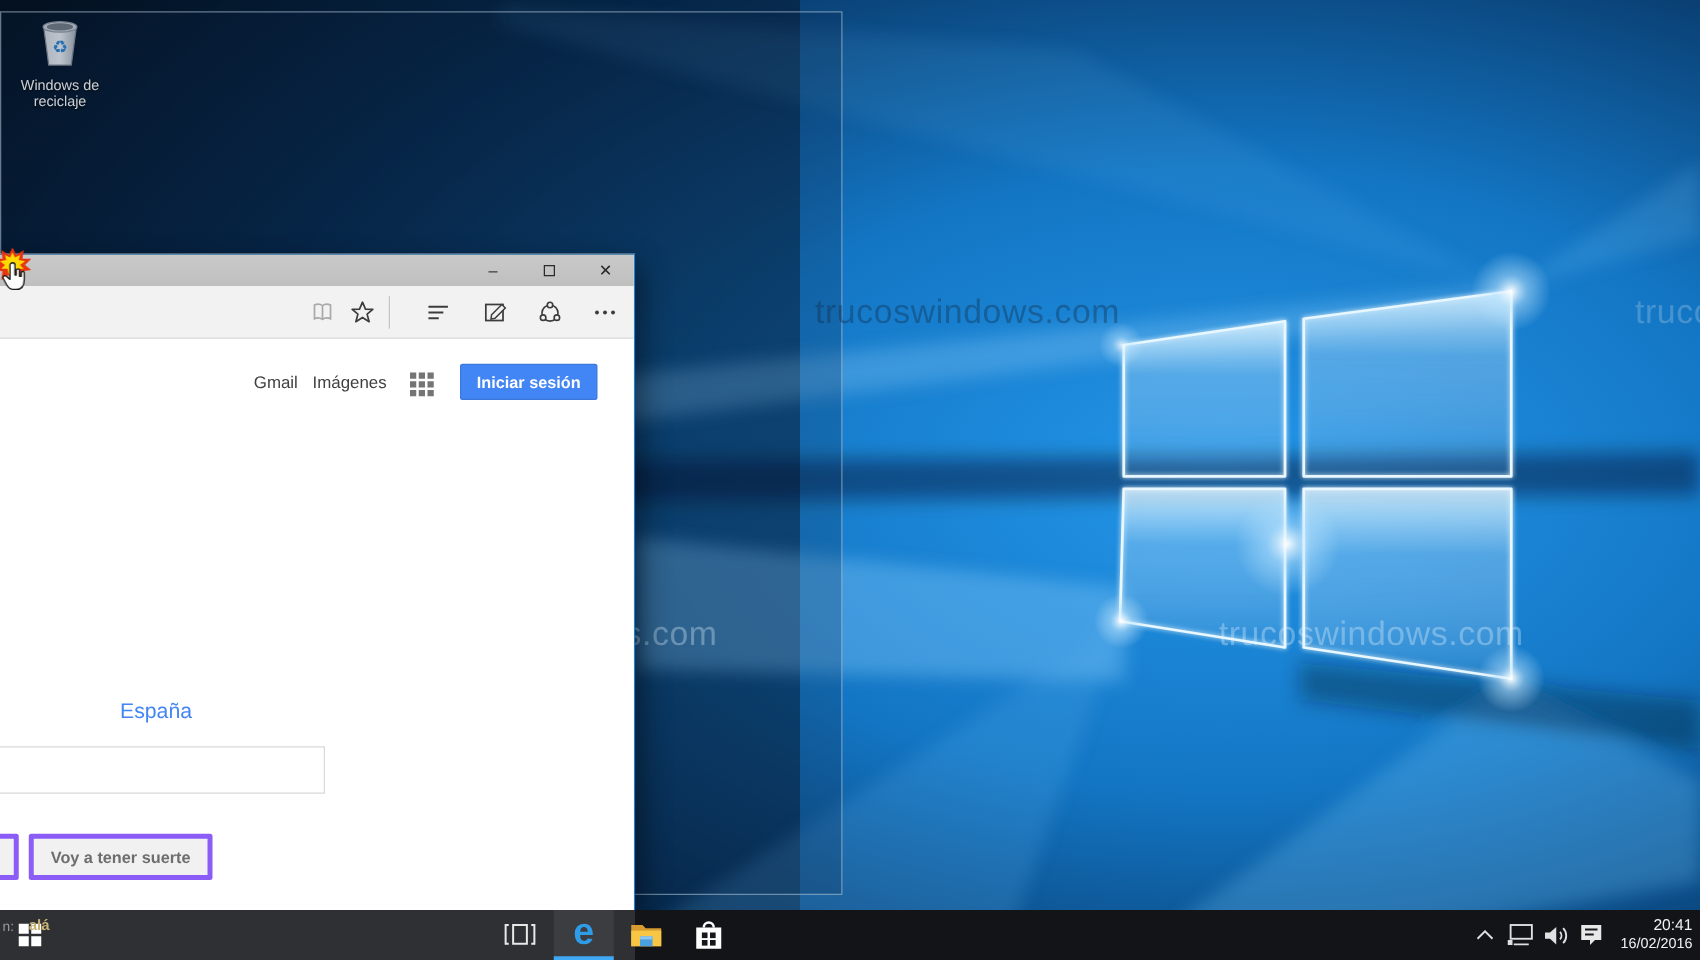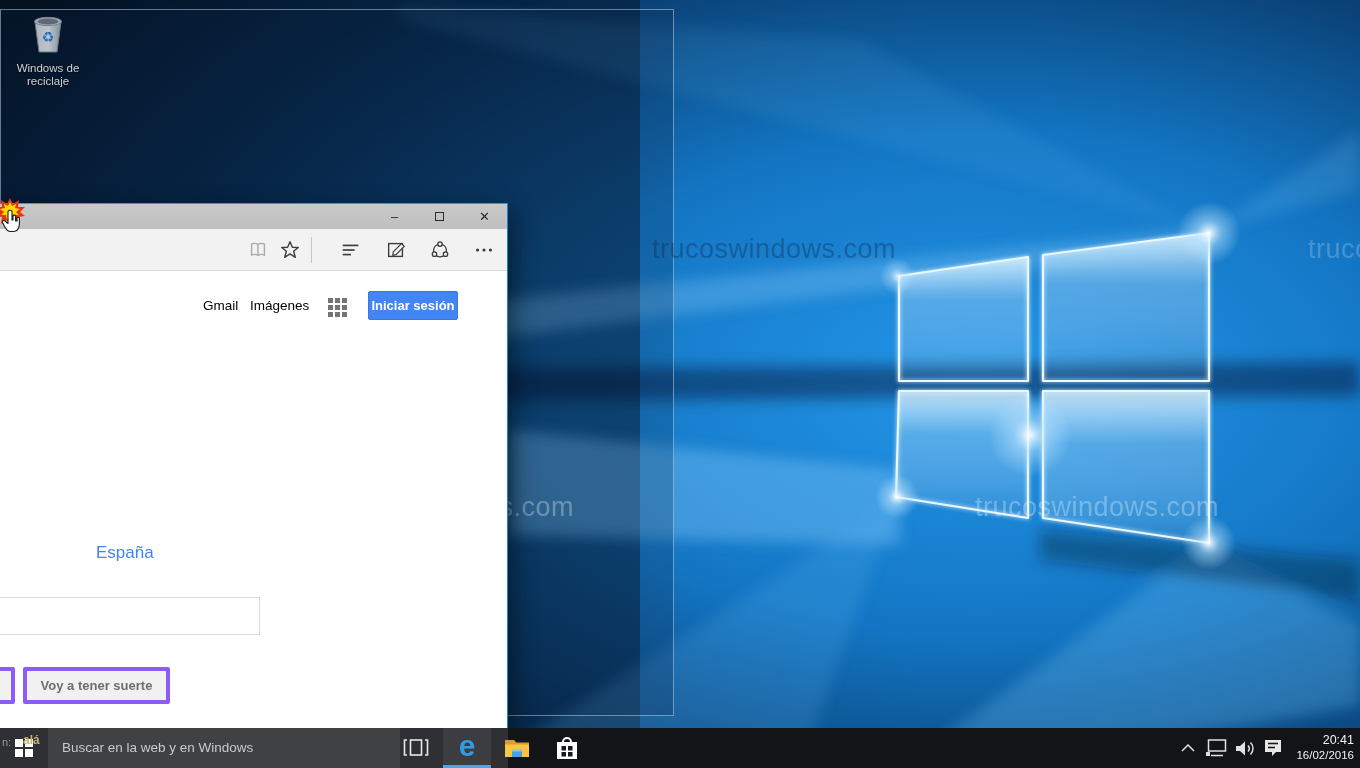--- a/index.html
+++ b/index.html
@@ -37,31 +37,31 @@
   .max-glyph { width:9px; height:9px; border:1px solid #2b2b2b; display:block; }
 
   .browser-toolbar { position:absolute; left:0; top:25px; width:100%; height:42px;
     background:#f2f2f2; border-bottom:1px solid #dcdcdc; }
   .tb-icon { position:absolute; top:9px; width:24px; height:24px; display:flex; align-items:center; justify-content:center; }
   .tb-divider { position:absolute; top:8px; left:351px; width:1px; height:26px; background:#c6c6c6; }
 
   .page { position:absolute; left:0; top:67px; width:100%; height:458px; background:#fff; overflow:hidden; }
 
   
-  .g-link { position:absolute; top:27px; font-size:13.5px; color:#000000; }
+  .g-link { position:absolute; top:27px; font-size:13.5px; color:#404040; }
   .g-grid { position:absolute; left:368px; top:27px; width:19px; height:19px;
     display:grid; grid-template-columns:repeat(3,5px); grid-template-rows:repeat(3,5px); gap:2px; }
   .g-grid i { background:#757575; }
-  .g-signin { position:absolute; left:408px; top:20px; width:90px; height:29px; background:#4285f4;
+  .g-signin { position:absolute; left:408px; top:20px; width:110px; height:29px; background:#4285f4;
     color:#fff; font-size:13px; font-weight:bold; border:1px solid #3c78dc; border-radius:2px;
     display:flex; align-items:center; justify-content:center; }
   .g-logo { position:absolute; left:40px; top:200px; font-size:92px; font-weight:bold;
     letter-spacing:-5px; line-height:84px; }
   .g-logo .c0{color:#FBBC05;} .g-logo .c1{color:#4285F4;} .g-logo .c2{color:#34A853;} .g-logo .c3{color:#EA4335;}
-  .g-country { position:absolute; left:136px; top:272px; font-size:17px; color:#4285f4; }
+  .g-country { position:absolute; left:136px; top:288px; font-size:17px; color:#4285f4; }
   .g-search { position:absolute; left:-4px; top:326px; width:304px; height:38px;
     border:1px solid #d9d9d9; background:#fff; outline:none; font-size:16px; padding:0 10px; }
   .g-btn { position:absolute; top:396px; height:37px; background:#f1f1f1; border:4px solid #8b5cf6;
     border-radius:2px; color:#6e6e6e; font-size:13px; font-weight:bold;
     display:flex; align-items:center; justify-content:center; }
   .g-btn-frag { left:-6px; width:61px; }
   .g-btn-lucky { left:63px; width:147px; }
 
   
   .click-fx { position:absolute; left:-5px; top:196px; z-index:70; width:40px; height:46px; }
@@ -284,21 +284,20 @@
 
   <div class="start-button">
     <div class="start-logo">
         <i></i>
         <i></i>
         <i></i>
         <i></i>
       </div>
   </div>
 
-  <div class="tb-search">Buscar en la web y en Windows</div>
 
   <div class="tb-btn btn-taskview">
     <svg width="26" height="20" viewBox="0 0 26 20">
       <g stroke="#e8e8e8" stroke-width="1.6" fill="none">
         <rect x="7.5" y="2" width="11" height="15"></rect>
         <path d="M4 2 L1.5 2 L1.5 17 L4 17"></path>
         <path d="M22 2 L24.5 2 L24.5 17 L22 17"></path>
       </g>
     </svg>
   </div>

